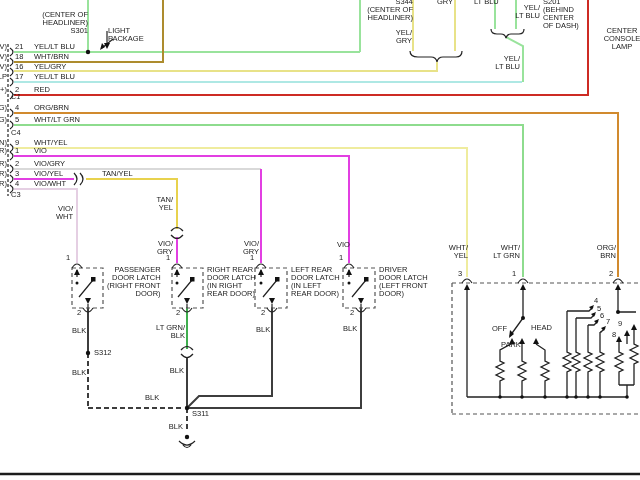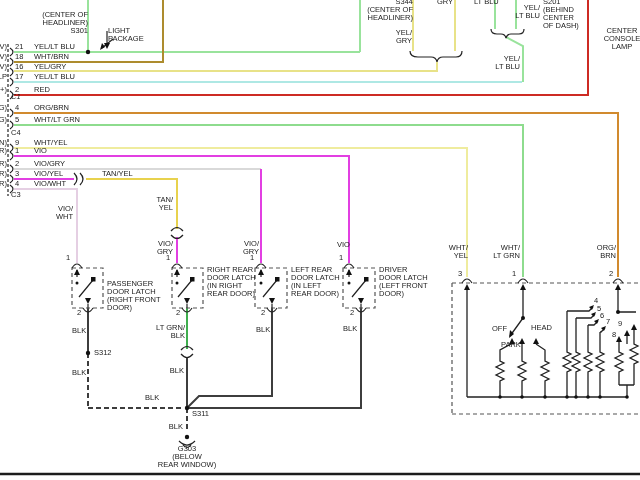--- a/index.html
+++ b/index.html
@@ -198,21 +198,21 @@
       <div class="lbl r" style="left: 616px; top: 244px;">ORG/
 BRN</div>
       <div class="lbl" style="left: 66px; top: 254px;">1</div>
       <div class="lbl" style="left: 166px; top: 254px;">1</div>
       <div class="lbl" style="left: 250px; top: 254px;">1</div>
       <div class="lbl" style="left: 339px; top: 254px;">1</div>
       <div class="lbl" style="left: 77px; top: 309px;">2</div>
       <div class="lbl" style="left: 176px; top: 309px;">2</div>
       <div class="lbl" style="left: 261px; top: 309px;">2</div>
       <div class="lbl" style="left: 350px; top: 309px;">2</div>
-      <div class="lbl" style="left: 107px; top: 280px;">PASSENGER
+      <div class="lbl" style="left: 107px; top: 266px; text-align: right;">PASSENGER
 DOOR LATCH
 (RIGHT FRONT
 DOOR)</div>
       <div class="lbl" style="left: 207px; top: 266px;">RIGHT REAR
 DOOR LATCH
 (IN RIGHT
 REAR DOOR)</div>
       <div class="lbl" style="left: 291px; top: 266px;">LEFT REAR
 DOOR LATCH
 (IN LEFT
@@ -223,23 +223,20 @@
 DOOR)</div>
       <div class="lbl" style="left: 72px; top: 327px;">BLK</div>
       <div class="lbl" style="left: 94px; top: 349px;">S312</div>
       <div class="lbl" style="left: 72px; top: 369px;">BLK</div>
       <div class="lbl" style="left: 145px; top: 394px;">BLK</div>
       <div class="lbl r" style="left: 185px; top: 324px;">LT GRN/
 BLK</div>
       <div class="lbl r" style="left: 184px; top: 367px;">BLK</div>
       <div class="lbl" style="left: 192px; top: 410px;">S311</div>
       <div class="lbl r" style="left: 183px; top: 423px;">BLK</div>
-      <div class="lbl c" style="left: 187px; top: 445px;">G303
-(BELOW
-REAR WINDOW)</div>
       <div class="lbl" style="left: 256px; top: 326px;">BLK</div>
       <div class="lbl" style="left: 343px; top: 325px;">BLK</div>
       <div class="lbl" style="left: 458px; top: 270px;">3</div>
       <div class="lbl" style="left: 512px; top: 270px;">1</div>
       <div class="lbl" style="left: 609px; top: 270px;">2</div>
       <div class="lbl" style="left: 492px; top: 325px;">OFF</div>
       <div class="lbl" style="left: 501px; top: 341px; text-align: center;">PARK</div>
       <div class="lbl" style="left: 531px; top: 324px;">HEAD</div>
       <div class="lbl" style="left: 594px; top: 297px;">4</div>
       <div class="lbl" style="left: 597px; top: 305px;">5</div>

